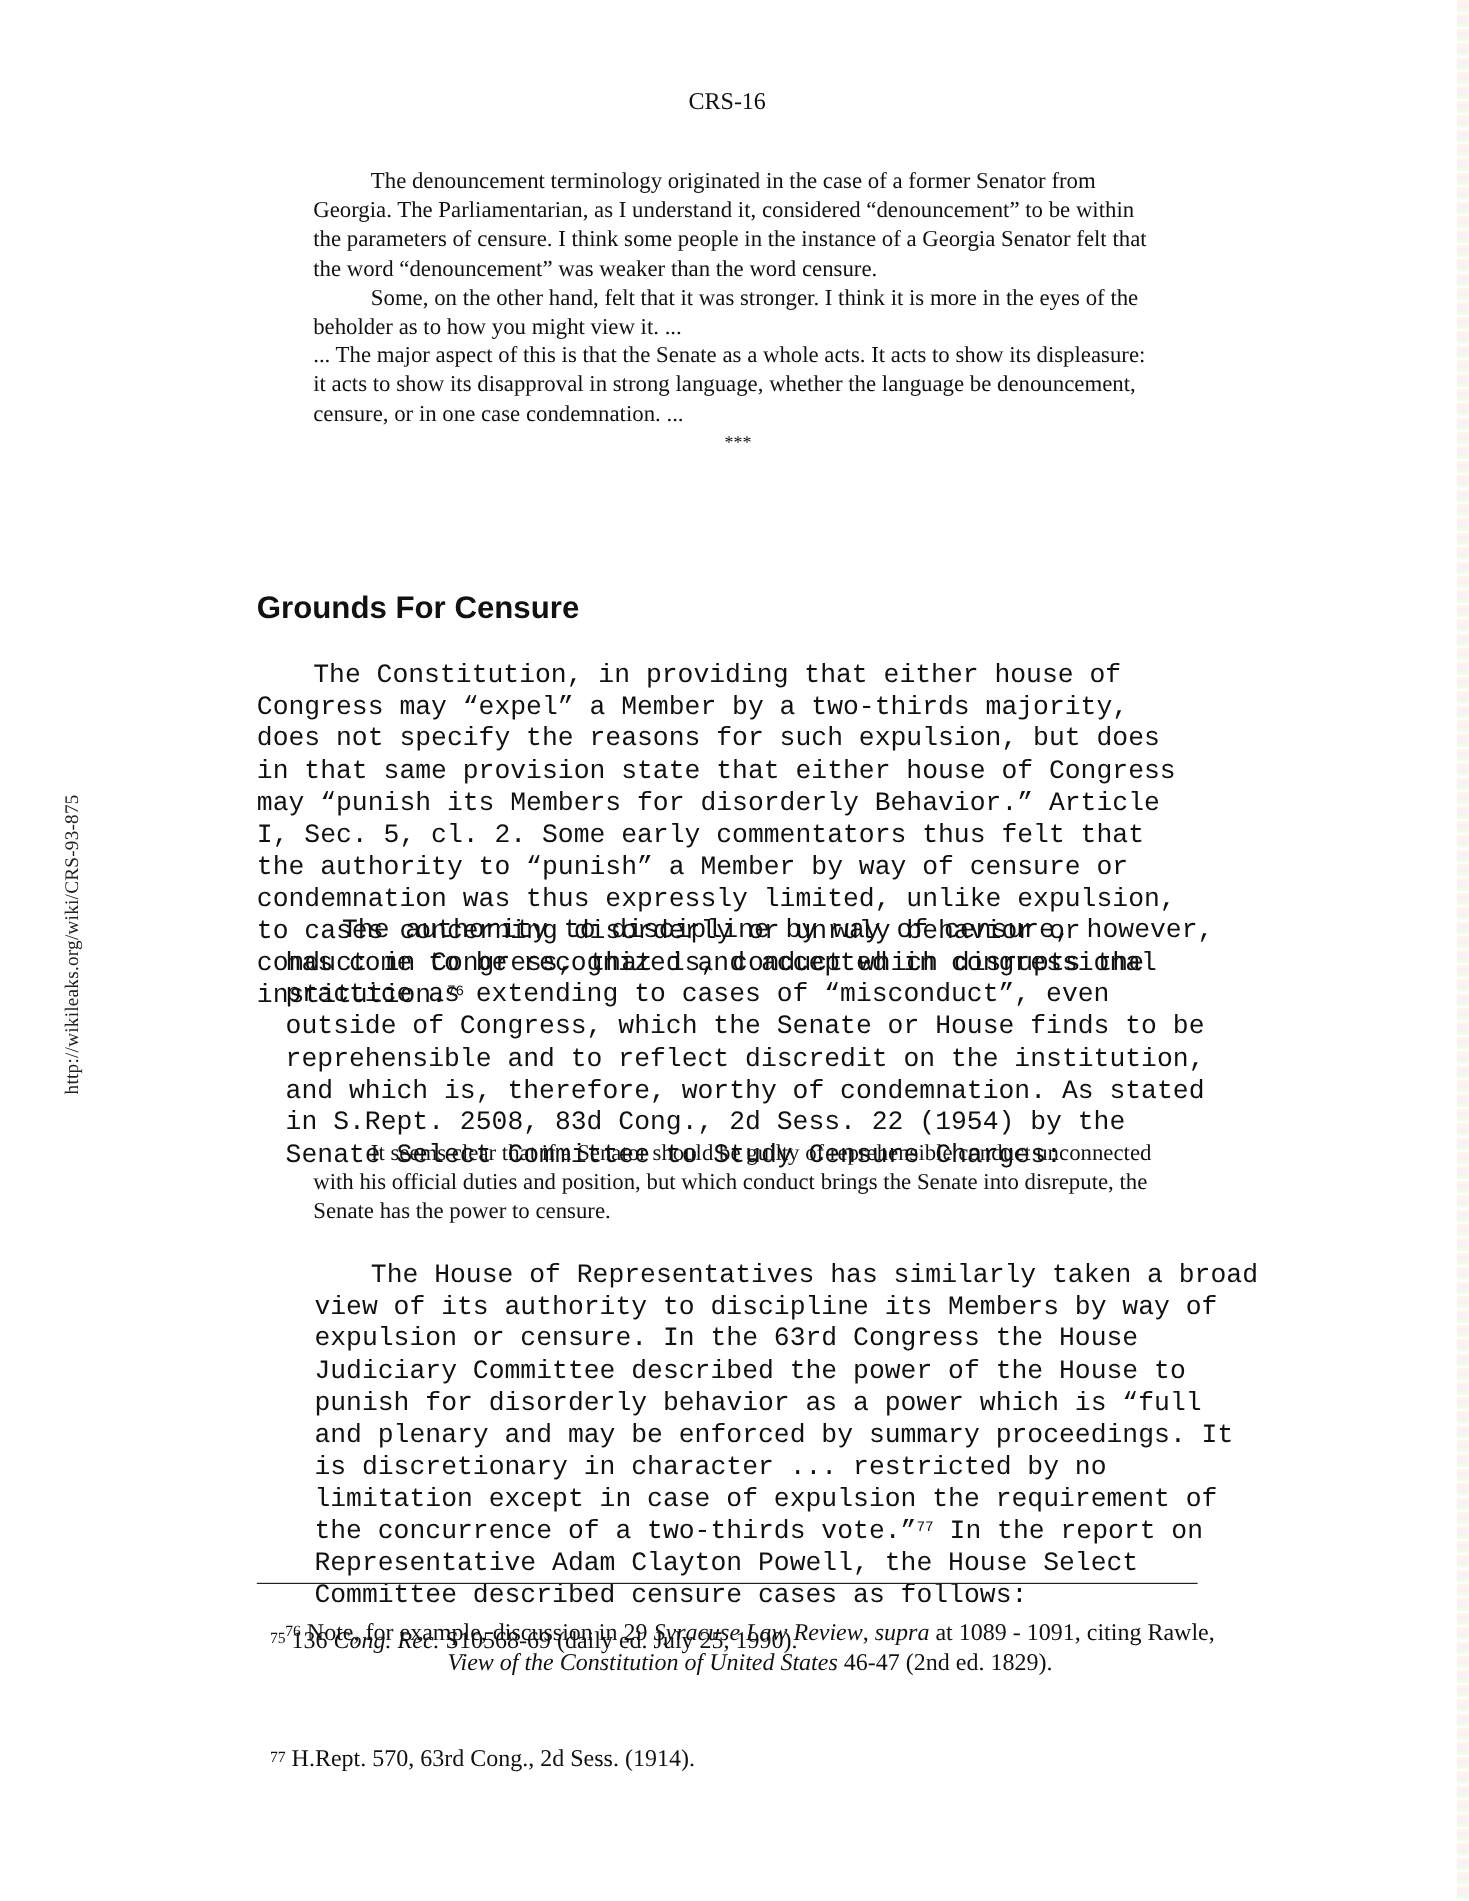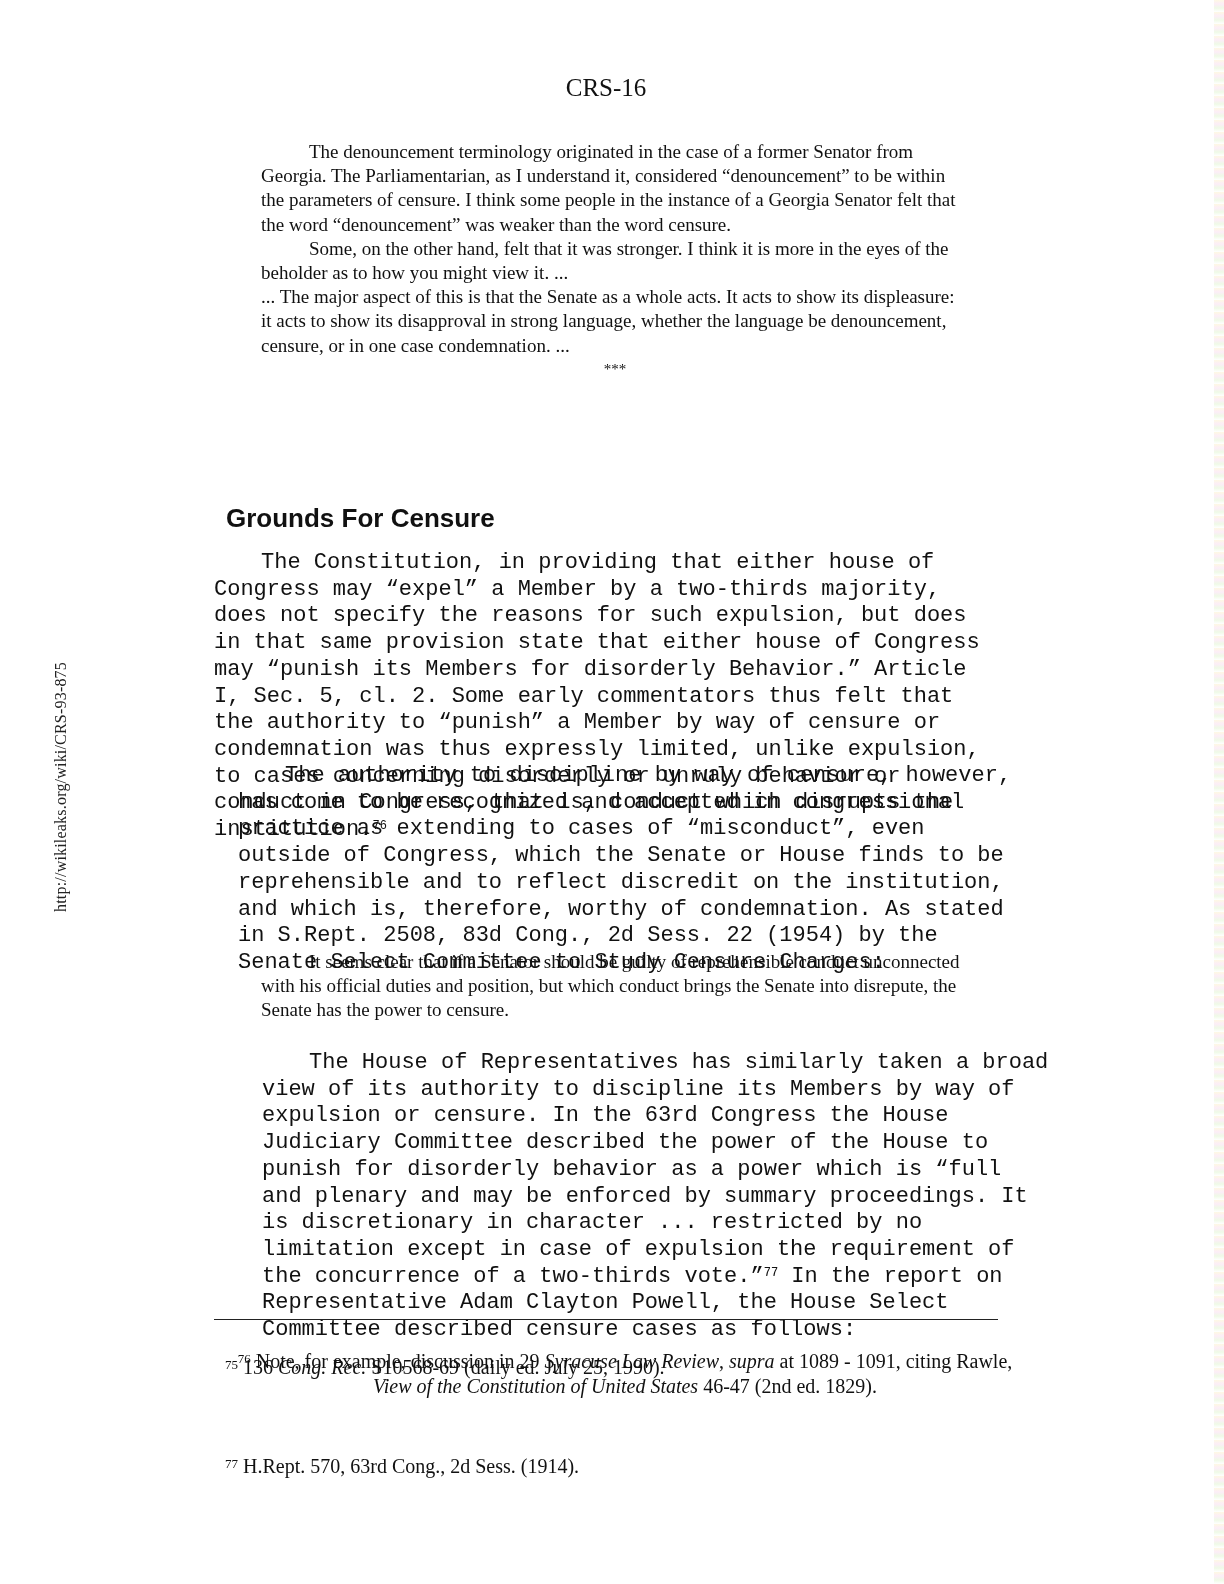--- a/index.html
+++ b/index.html
@@ -12,33 +12,33 @@
       background: repeating-linear-gradient(180deg, #fdf6d8 0px, #fbe6f5 4px, #e8f8dc 8px, #ffffff 12px);
       opacity: 0.7;
     }
     .side-url {
       position: absolute; left: 52px; top: 912px;
       transform: rotate(-90deg); transform-origin: 0 0;
       font-size: 16px; color: #222; white-space: nowrap; letter-spacing: 0.2px;
     }
     .page-num {
       position: absolute; top: 74px; left: 0; width: 1212px; text-align: center;
-      font-size: 25px;
+      font-size: 20px;
     }
     .quote {
       position: absolute; left: 261px; width: 700px;
       font-size: 19px; line-height: 24.2px; text-align: left;
     }
     .quote p { margin: 0; }
     .quote .ind { text-indent: 48px; }
     .stars { text-align: center; margin: 0; font-size: 15px; line-height: 22px; padding-left: 8px; }
     .quote-top { top: 140px; }
     .quote-mid { top: 950px; }
     h2 {
-      position: absolute; left: 214px; top: 491px; margin: 12px;
+      position: absolute; left: 214px; top: 491px; margin: 0;
       font-family: "Liberation Sans", "DejaVu Sans", sans-serif;
       font-weight: bold; font-size: 26px;
     }
     .body-para {
       position: absolute; left: 214px; width: 792px;
       font-size: 22px; line-height: 26.7px; margin: 0; text-indent: 47px; font-family: Liberation Mono, monospace;
     }
     .p1 { top: 550px; }
     .p2 { top: 763px; margin-left: 24px; }
     .p3 { top: 1050px; margin-left: 48px; }

